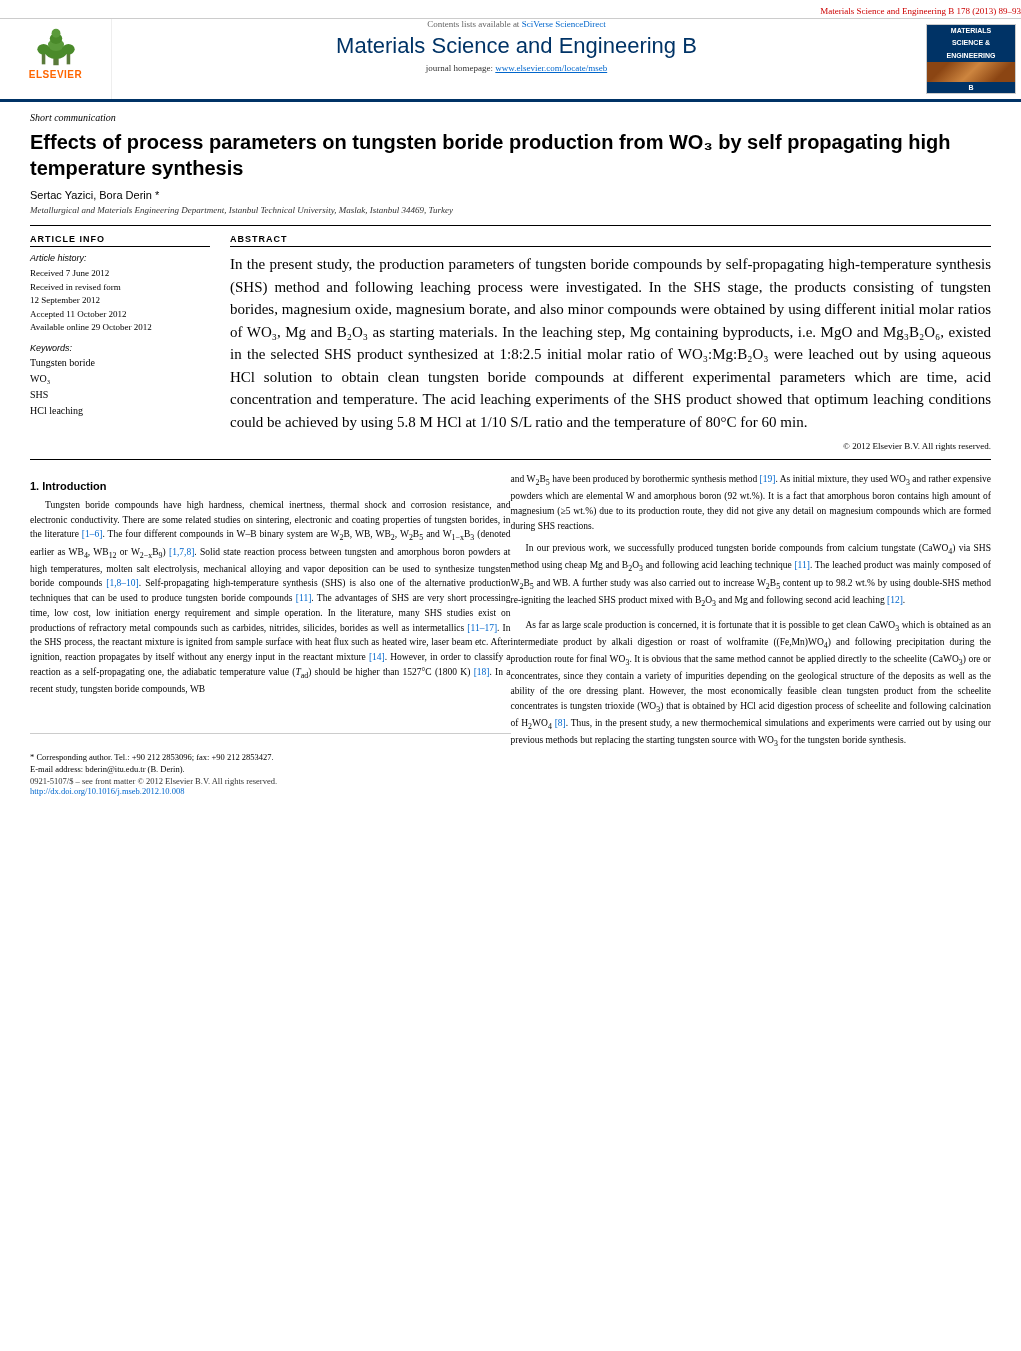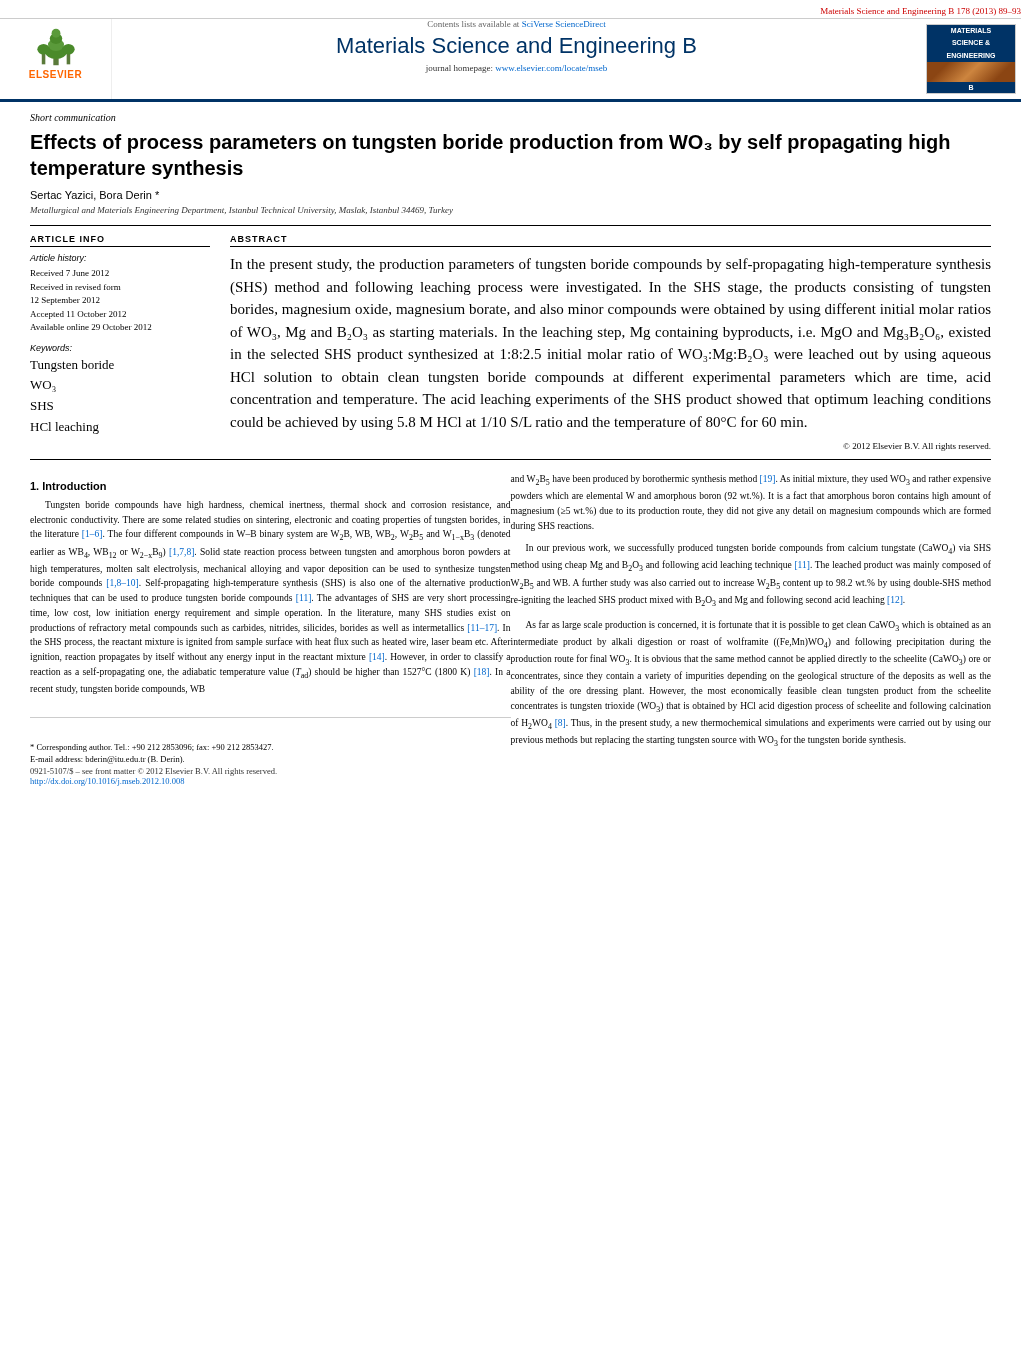--- a/index.html
+++ b/index.html
@@ -44,20 +44,21 @@
     .sciverse-link {
       color: #0066cc;
     }
     .homepage-line {
       font-size: 9px;
       color: #333;
       margin-top: 4px;
     }
     .homepage-link {
       color: #0066cc;
+      text-decoration: underline;
     }
     .journal-logo-box {
       width: 80px;
       height: 70px;
       border: 1px solid #ccc;
       display: flex;
       flex-direction: column;
       align-items: center;
       justify-content: center;
       font-size: 7px;
@@ -153,21 +154,21 @@
       line-height: 1.5;
     }
     .keywords-label {
       font-size: 9px;
       font-style: italic;
       font-family: Arial, sans-serif;
       margin-top: 8px;
       margin-bottom: 2px;
     }
     .keyword-item {
-      font-size: 13px;
+      font-size: 10px;
       line-height: 1.6;
     }
     .abstract-text {
       font-size: 15px;
       line-height: 1.5;
       text-align: justify;
     }
     .copyright-line {
       font-size: 9px;
       text-align: right;
@@ -202,22 +203,22 @@
     }
     .body-paragraph:first-of-type {
       text-indent: 15px;
     }
     .ref {
       color: #0066cc;
       font-size: 9.5px;
     }
     .footnote-area {
       border-top: 1px solid #ccc;
-      margin-top: 20px;
-      padding-top: 24px;
+      margin-top: 36px;
+      padding-top: 18px;
       font-size: 8.5px;
     }
     .footnote-line {
       font-size: 8.5px;
       margin-bottom: 2px;
     }
     .issn-line {
       font-size: 8.5px;
       color: #333;
     }

